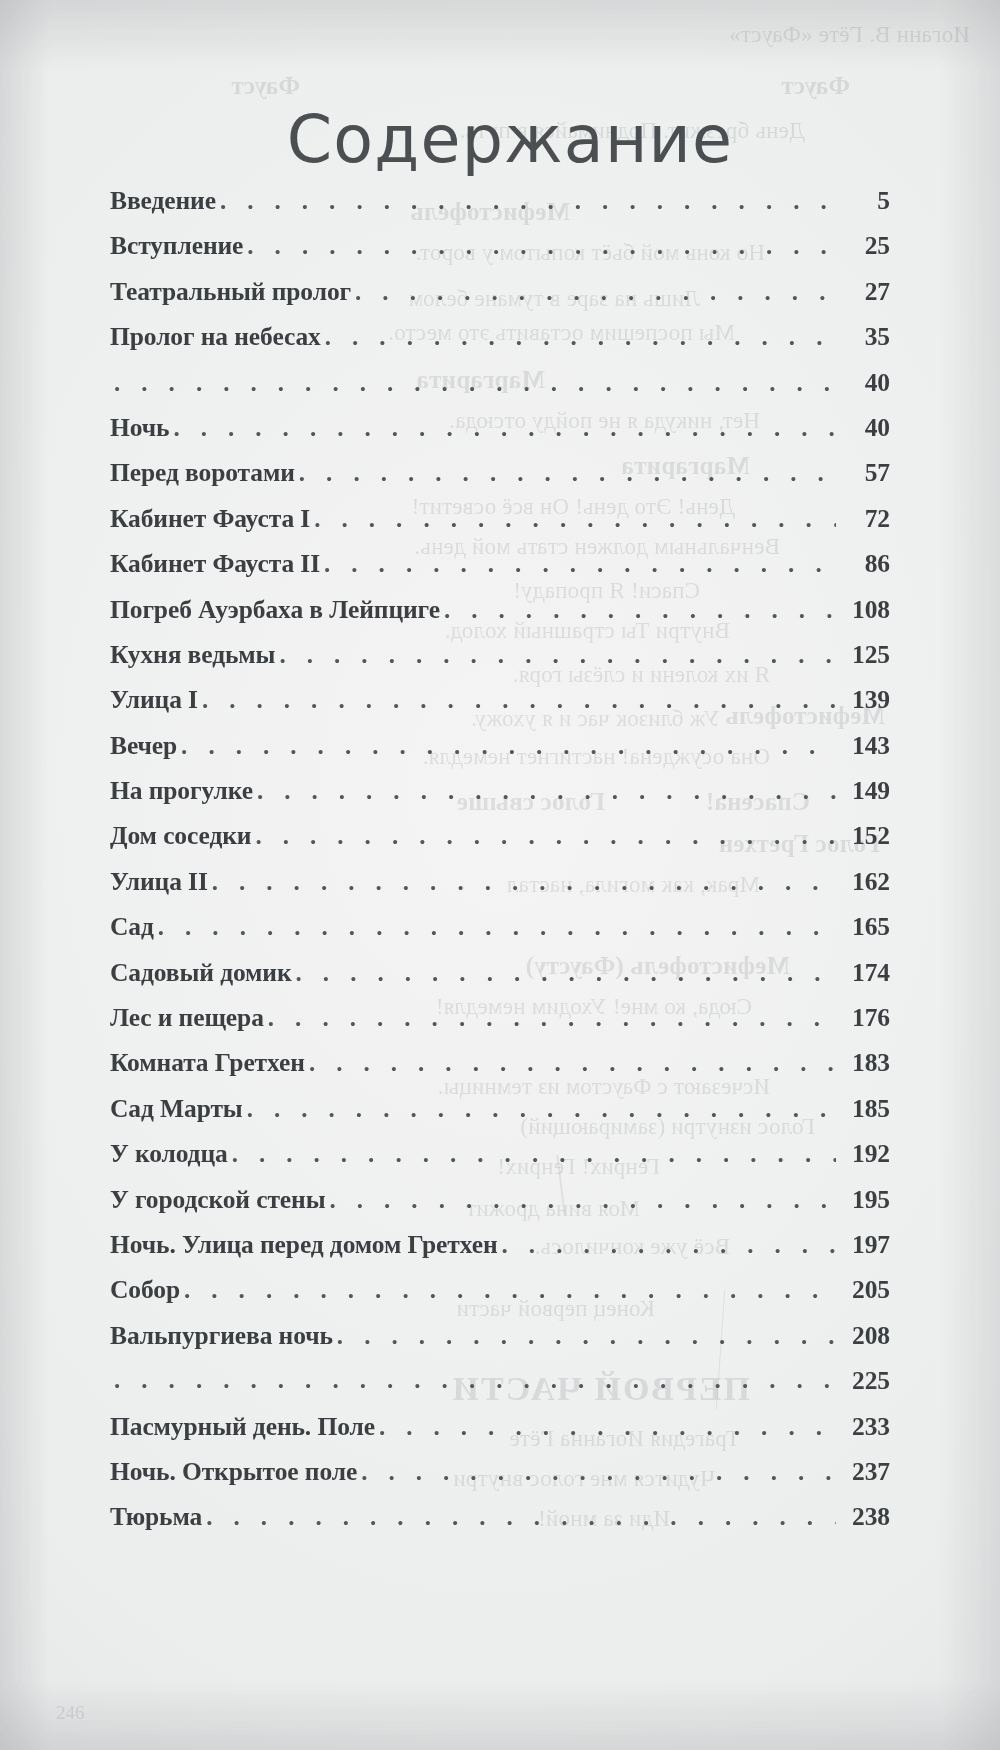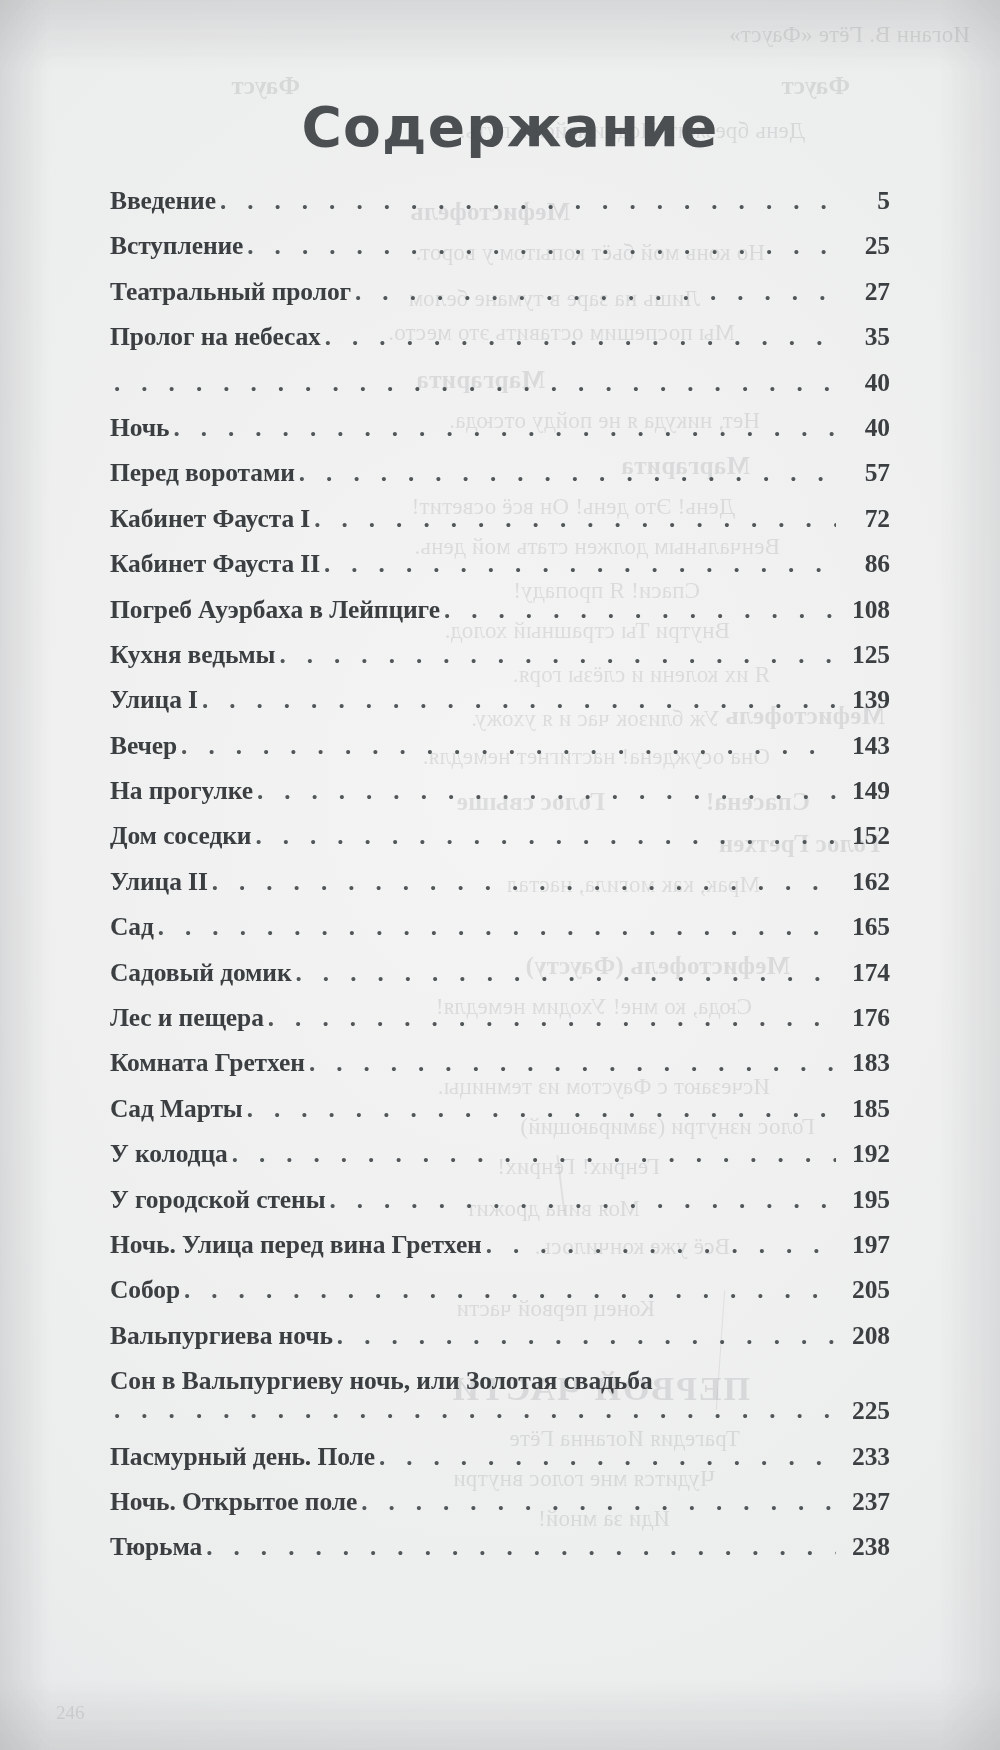--- a/index.html
+++ b/index.html
@@ -64,22 +64,22 @@
   }
 
   
   #title {
     position: absolute;
     left: 0;
     right: 0;
     top: 58px;
     text-align: center;
     font-family: "DejaVu Sans", sans-serif;
-    font-size: 55px;
-    font-weight: 700;
+    font-size: 65px;
+    font-weight: 400;
     letter-spacing: 1.2px;
     color: #3e4245;
     opacity: .92;
     margin-left: 20px;
   }
 
   
   #toc {
     position: absolute;
     left: 110px;
@@ -322,36 +322,35 @@
         <span class="e-label">У колодца</span>
         <span class="e-dots">. . . . . . . . . . . . . . . . . . . . . . . . . . . . . . . . . . . . . . . . . . . . . . . . . . . . . . . . . . . . . . . . . . . . . . . . . . . . . . . . . . . . . . . . . . </span>
         <span class="e-page">192</span>
       </div>
       <div class="entry">
         <span class="e-label">У городской стены</span>
         <span class="e-dots">. . . . . . . . . . . . . . . . . . . . . . . . . . . . . . . . . . . . . . . . . . . . . . . . . . . . . . . . . . . . . . . . . . . . . . . . . . . . . . . . . . . . . . . . . . </span>
         <span class="e-page">195</span>
       </div>
       <div class="entry">
-        <span class="e-label">Ночь. Улица перед вина Гретхен</span>
+        <span class="e-label">Ночь. Улица перед домом Гретхен</span>
         <span class="e-dots">. . . . . . . . . . . . . . . . . . . . . . . . . . . . . . . . . . . . . . . . . . . . . . . . . . . . . . . . . . . . . . . . . . . . . . . . . . . . . . . . . . . . . . . . . . </span>
         <span class="e-page">197</span>
       </div>
       <div class="entry">
         <span class="e-label">Собор</span>
         <span class="e-dots">. . . . . . . . . . . . . . . . . . . . . . . . . . . . . . . . . . . . . . . . . . . . . . . . . . . . . . . . . . . . . . . . . . . . . . . . . . . . . . . . . . . . . . . . . . </span>
         <span class="e-page">205</span>
       </div>
       <div class="entry">
         <span class="e-label">Вальпургиева ночь</span>
         <span class="e-dots">. . . . . . . . . . . . . . . . . . . . . . . . . . . . . . . . . . . . . . . . . . . . . . . . . . . . . . . . . . . . . . . . . . . . . . . . . . . . . . . . . . . . . . . . . . </span>
         <span class="e-page">208</span>
       </div>
       <div class="entry two-line">
-        <span class="line1">Сон в Вальпургиеву ночь, или Золотая свадьба</span>
         <span class="line2">
           <span class="e-dots">. . . . . . . . . . . . . . . . . . . . . . . . . . . . . . . . . . . . . . . . . . . . . . . . . . . . . . . . . . . . . . . . . . . . . . . . . . . . . . . . . . . . . . . . . . </span>
           <span class="e-page">225</span>
         </span>
       </div>
       <div class="entry">
         <span class="e-label">Пасмурный день. Поле</span>
         <span class="e-dots">. . . . . . . . . . . . . . . . . . . . . . . . . . . . . . . . . . . . . . . . . . . . . . . . . . . . . . . . . . . . . . . . . . . . . . . . . . . . . . . . . . . . . . . . . . </span>
         <span class="e-page">233</span>
       </div>

